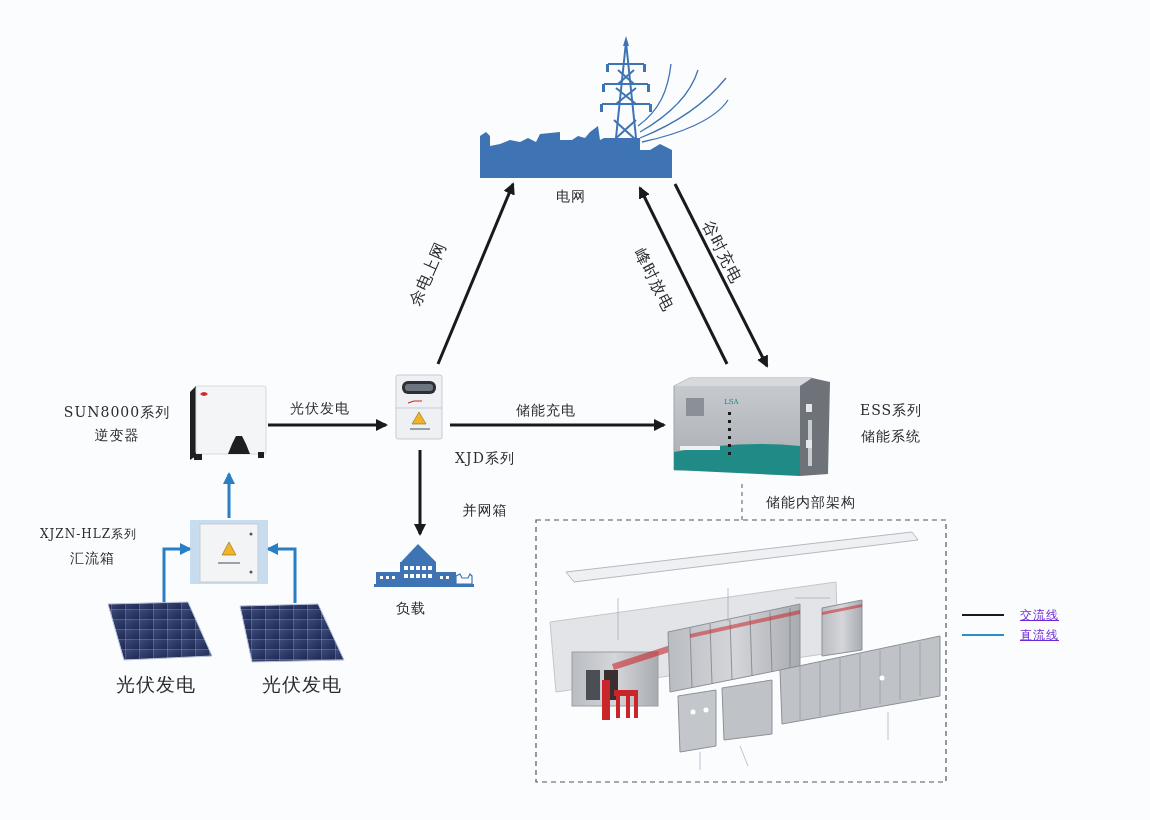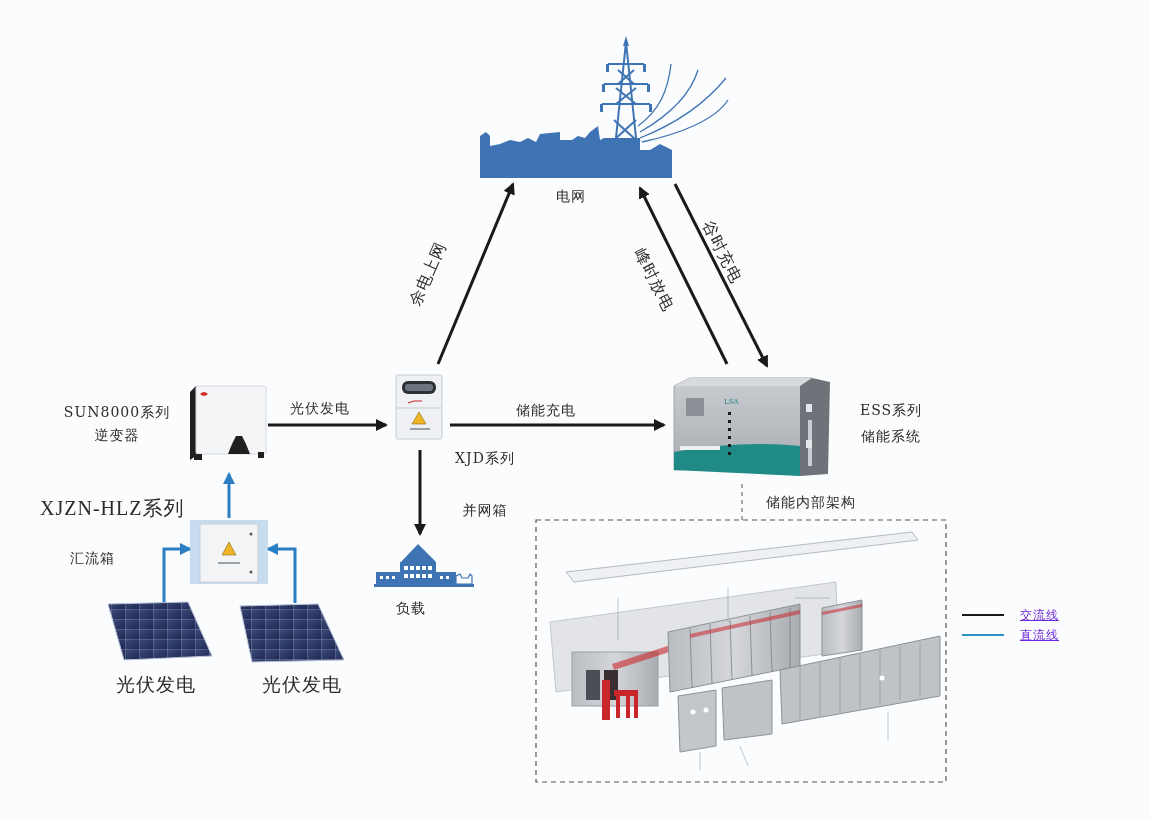--- a/index.html
+++ b/index.html
@@ -255,21 +255,21 @@
 
 <div class="lbl" style="left:290px; top:396px;">光伏发电</div>
 <div class="lbl" style="left:516px; top:398px;">储能充电</div>
 
 <div class="lbl center" style="left:440px; top:446px; width:90px;">XJD系列</div>
 <div class="lbl center" style="left:440px; top:498px; width:90px;">并网箱</div>
 
 <div class="lbl center" style="left:846px; top:398px; width:90px;">ESS系列</div>
 <div class="lbl center" style="left:846px; top:424px; width:90px;">储能系统</div>
 
-<div class="lbl" style="left:40px; top:496px; font-size:20px;font-family:Liberation Serif, serif;">XJZN-HLZ系列</div>
+<div class="lbl" style="left:40px; top:522px; font-size:12px;">XJZN-HLZ系列</div>
 <div class="lbl" style="left:70px; top:546px;">汇流箱</div>
 
 <div class="lbl" style="left:116px; top:672px; font-size:19px;">光伏发电</div>
 <div class="lbl" style="left:262px; top:672px; font-size:19px;">光伏发电</div>
 
 <div class="lbl" style="left:396px; top:596px;">负载</div>
 
 <div class="lbl" style="left:766px; top:490px;">储能内部架构</div>
 
 

